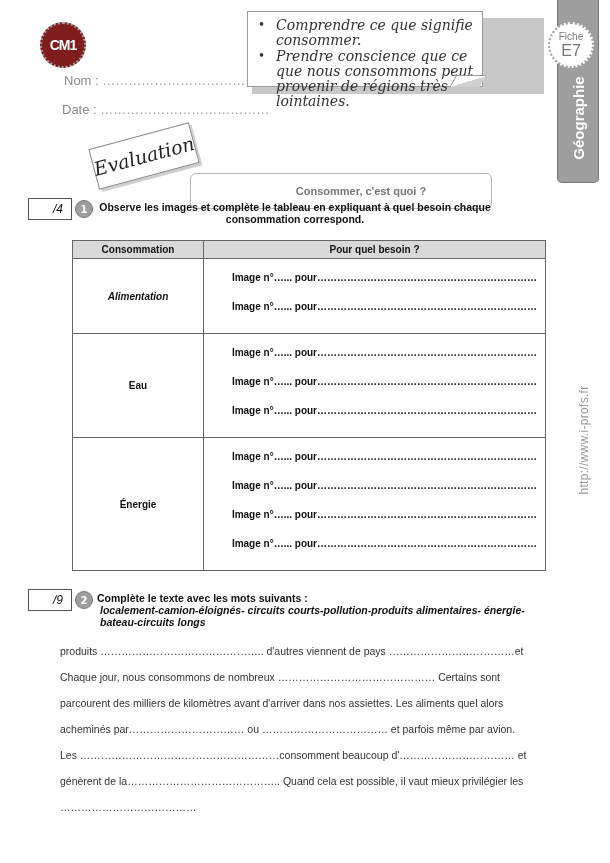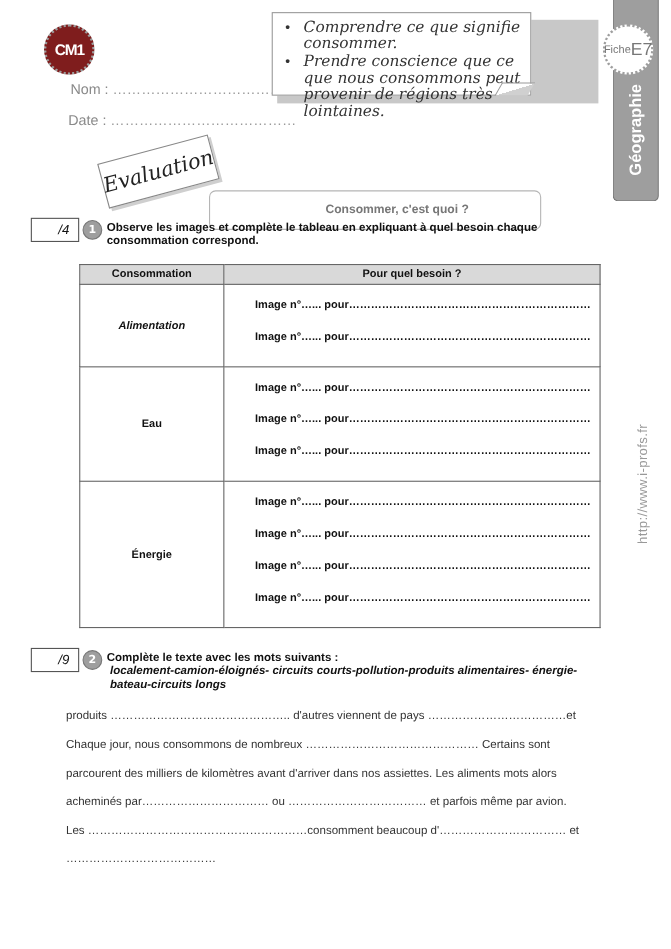--- a/index.html
+++ b/index.html
@@ -37,21 +37,21 @@
     left: 557px; top: 0; width: 42px; height: 183px; background: #9e9e9e;
     border: 1px solid #777; border-top: none; border-radius: 0 0 5px 5px;
   }
   .side-tab-label {
     position: absolute; left: 50%; top: 118px; transform: translate(-50%, -50%) rotate(-90deg);
     color: #fff; font-weight: bold; font-size: 15px; white-space: nowrap;
     font-family: "Liberation Sans", sans-serif;
   }
   .fiche-badge {
     left: 548px; top: 22px; width: 46px; height: 46px; border-radius: 50%; background: #fff;
-    border: 2px dotted #9e9e9e; display: flex; flex-direction: row; align-items: center; justify-content: center;
+    border: 2px dotted #9e9e9e; display: flex; flex-direction: column; align-items: center; justify-content: center;
     color: #777; font-family: "Liberation Sans", sans-serif;
   }
   .fiche-badge .l1 { font-size: 10px; line-height: 11px; }
   .fiche-badge .l2 { font-size: 16px; line-height: 17px; }
 
   
   .title-box {
     left: 190px; top: 137px; width: 302px; height: 36px; border: 1px solid #b5b5b5; border-radius: 6px;
     display: flex; align-items: center; justify-content: center; padding-left: 40px;
     color: #777; font-size: 11px; font-weight: bold; font-family: "Liberation Sans", sans-serif; margin-top: 36px;
@@ -115,21 +115,21 @@
 <div class="abs fiche-badge">
   <span class="l1">Fiche</span>
   <span class="l2">E7</span>
 </div>
 
 <div class="abs title-box">Consommer, c'est quoi ?</div>
 <div class="abs eval-card">Evaluation</div>
 
 <div class="abs score" style="left:28px; top:198px;">/4</div>
 <div class="abs num-badge" style="left:75px; top:200px;">1</div>
-<div class="abs instruction" style="left:97px; top:201px; width:430px;">Observe les images et complète le tableau en expliquant à quel besoin chaque consommation correspond.</div>
+<div class="abs instruction" style="left:80px; top:201px; width:430px;text-align:center;">Observe les images et complète le tableau en expliquant à quel besoin chaque consommation correspond.</div>
 
 <table class="needs">
   <thead>
     <tr>
       <th>Consommation</th>
       <th>Pour quel besoin ?</th>
     </tr>
   </thead>
   <tbody>
     <tr>
@@ -165,17 +165,18 @@
 <div class="abs num-badge" style="left:75px; top:591px;">2</div>
 <div class="abs instruction" style="left:97px; top:592px; width:440px;">
   <span>Complète le texte avec les mots suivants :</span>
   <span class="words">localement-camion-éloignés- circuits courts-pollution-produits alimentaires- énergie-</span>
   <span class="words">bateau-circuits longs</span>
 </div>
 
 <div class="abs fill">
   <p>produits ……………………………………….. d'autres viennent de pays ………………………………et</p>
   <p>Chaque jour, nous consommons de nombreux ……………………………………… Certains sont</p>
-  <p>parcourent des milliers de kilomètres avant d'arriver dans nos assiettes. Les aliments mots alors</p>
+  <p>parcourent des milliers de kilomètres avant d'arriver dans nos assiettes. Les aliments quel alors</p>
   <p>acheminés par…………………………… ou ……………………………… et parfois même par avion.</p>
   <p>Les …………………………………………………consomment beaucoup d'…………………………… et</p>
+  <p>génèrent de la…………………………………….. Quand cela est possible, il vaut mieux privilégier les</p>
   <p>…………………………………</p>
 </div>
 
 </body></html>

